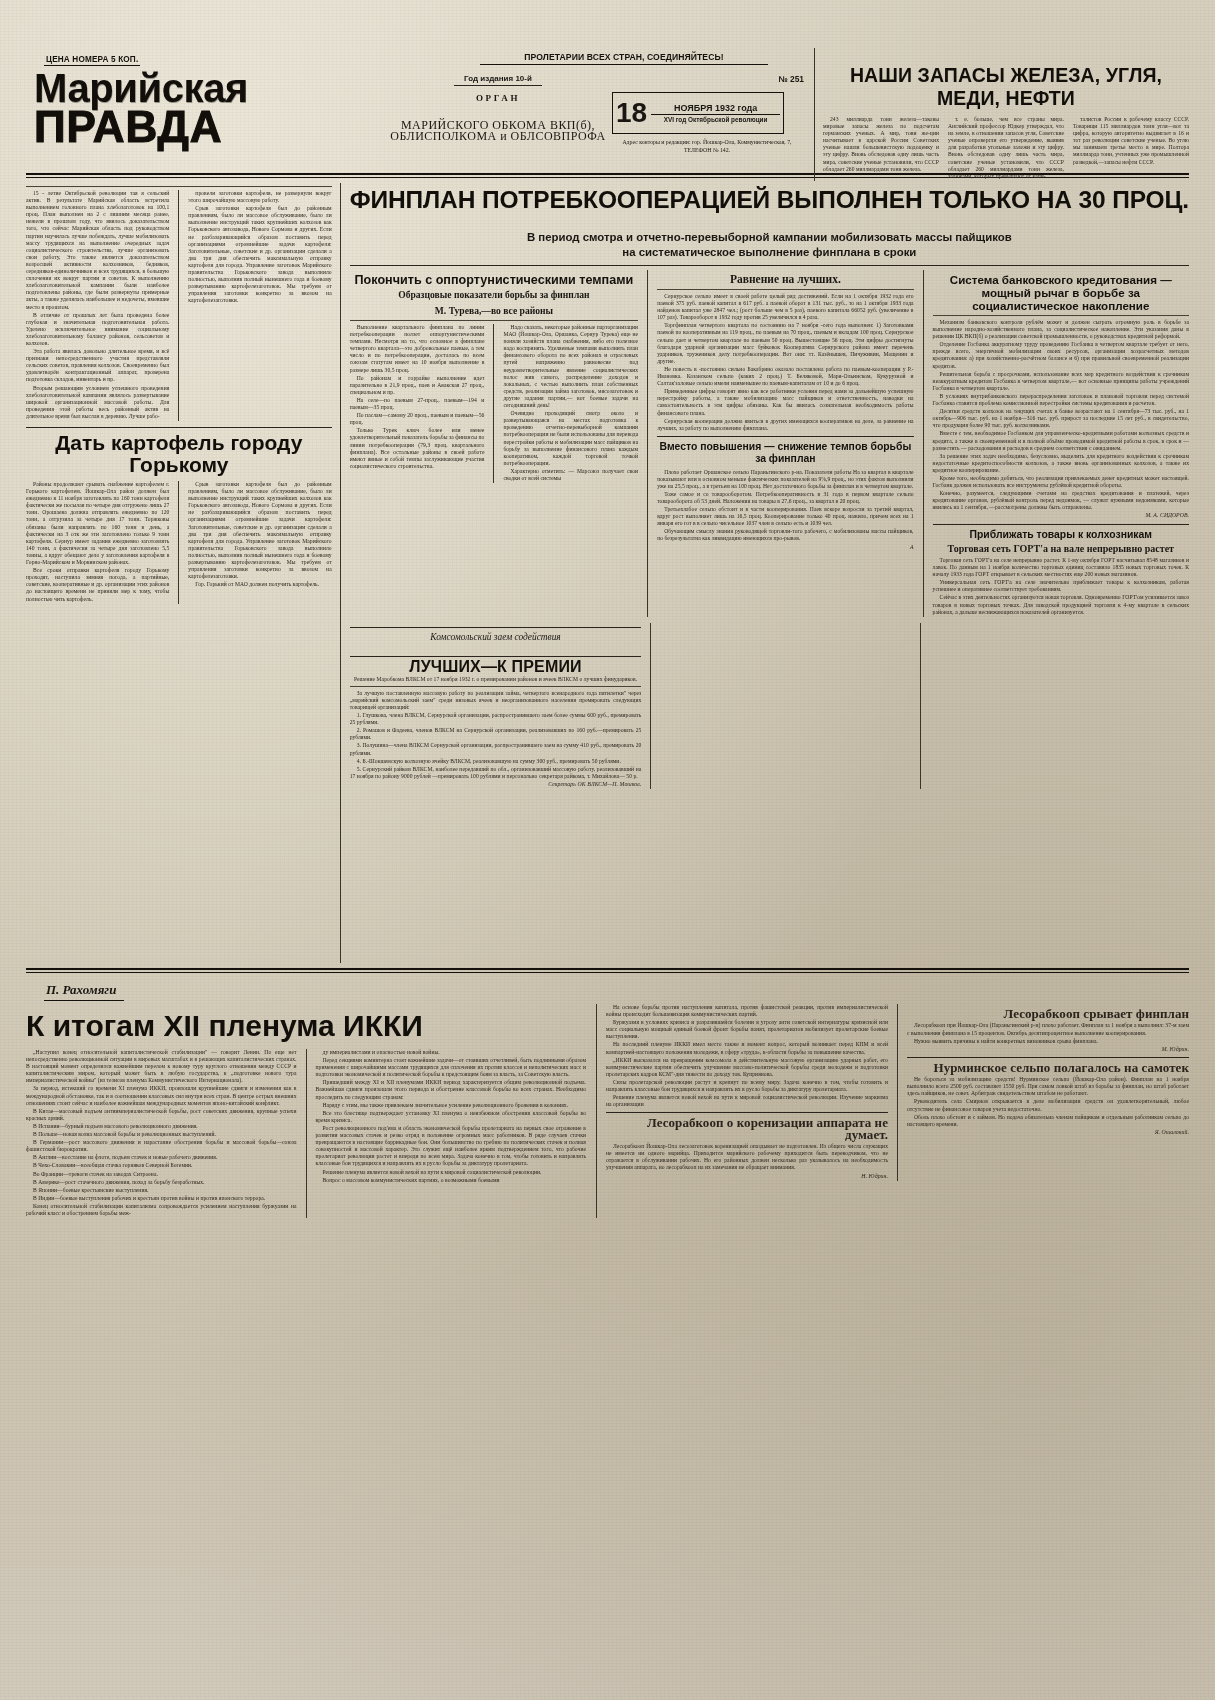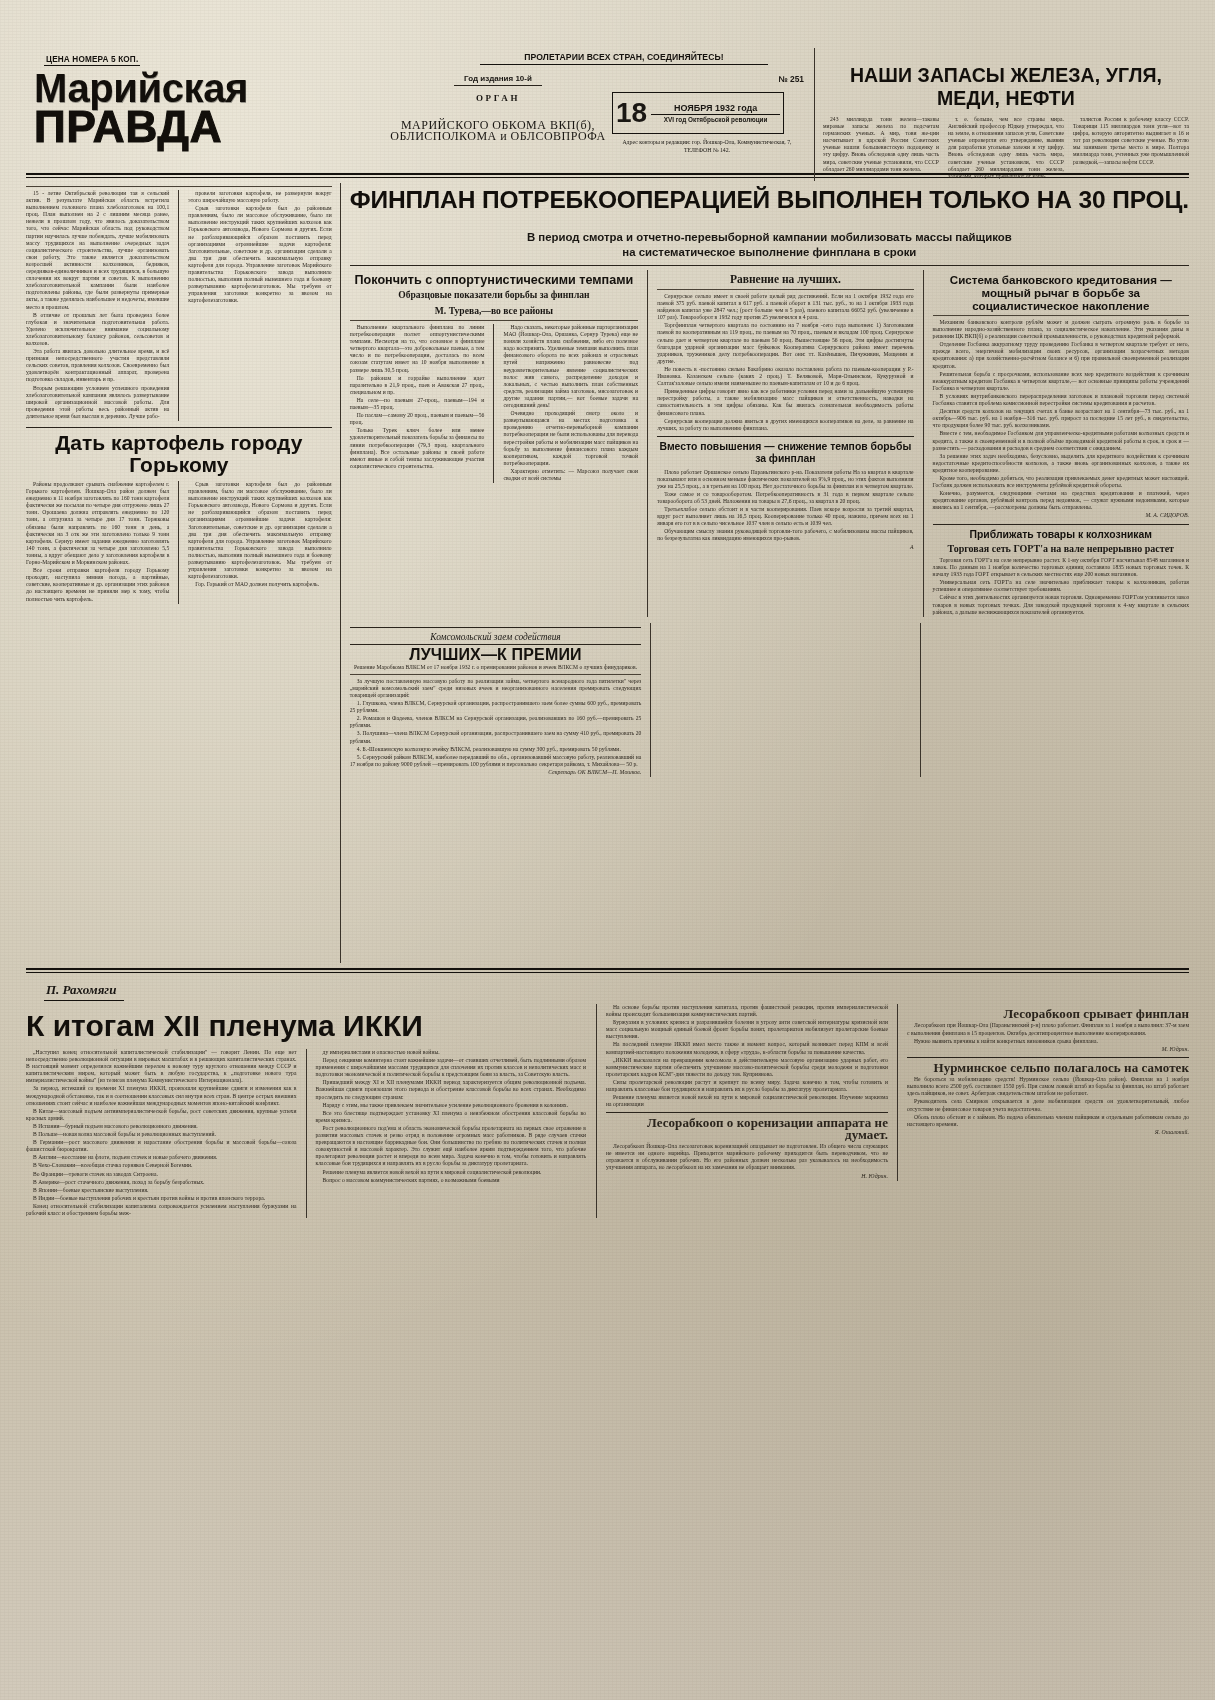--- a/index.html
+++ b/index.html
@@ -90,21 +90,21 @@
     line-height:15px;text-align:center;color:#1a1713;margin-bottom:5px;}
   .sec-hl{font-family:"Liberation Sans",sans-serif;font-weight:bold;font-size:12.6px;
     text-align:center;line-height:14px;color:#15120e;margin:3px 0 2px 0;}
   .sec-hl-serif{font-family:"Liberation Serif",serif;font-weight:bold;font-size:11.5px;
     text-align:center;line-height:13px;margin:3px 0 2px 0;}
   .sec-sub{font-family:"Liberation Serif",serif;font-size:9.6px;line-height:11.5px;
     text-align:center;margin:1px 0 4px 0;}
   .sec-sub.b{font-weight:bold;}
   .byline-it{font-family:"Liberation Serif",serif;font-style:italic;font-size:9.4px;
     text-align:center;margin:3px 0 2px 0;border-bottom:1px solid #2a241c;
-    display:block;padding-bottom:2px;}
+    display:block;padding-bottom:14px;}
   .sign{font-size:5.8px;text-align:right;font-style:italic;margin-top:2px;}
   .hl-pleno{font-family:"Liberation Sans",sans-serif;font-weight:bold;font-size:30px;
     color:#120f0b;margin:5px 0 6px 0;}
   .author{font-family:"Liberation Serif",serif;font-weight:bold;font-style:italic;
     font-size:13px;border-bottom:1.4px solid #15120e;display:inline-block;
     padding:0 8px 2px 2px;margin:4px 0 3px 18px;}
   .small-hl{font-family:"Liberation Sans",sans-serif;font-weight:bold;font-size:10.4px;
     line-height:12.4px;text-align:center;margin:4px 0 3px 0;color:#15120e;}
   .small-hl-s{font-family:"Liberation Serif",serif;font-weight:bold;font-size:13px;
     line-height:11.4px;text-align:right;margin:4px 0 3px 0;}

